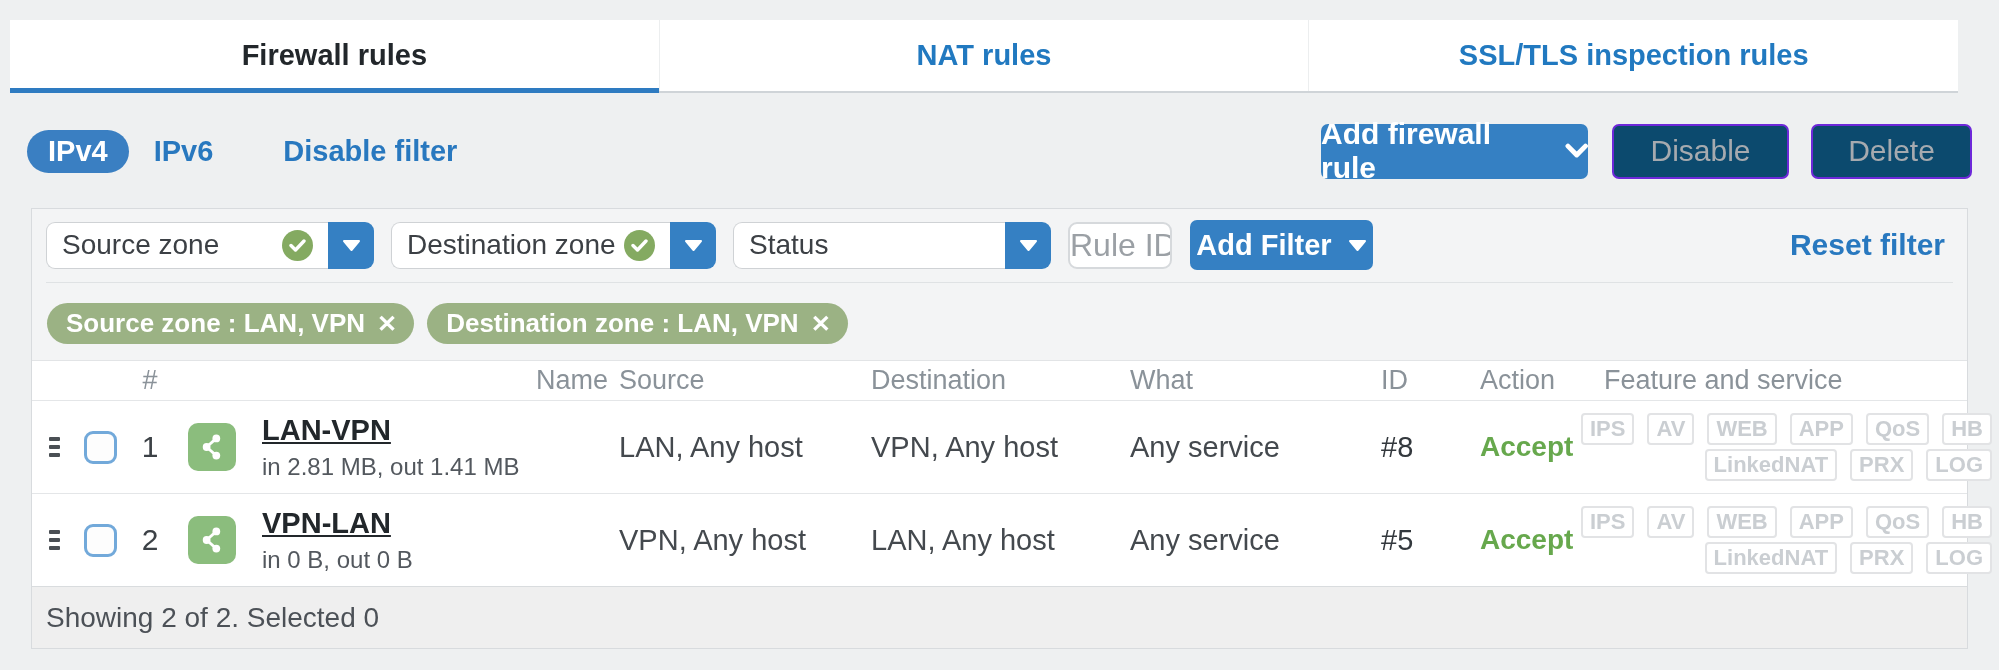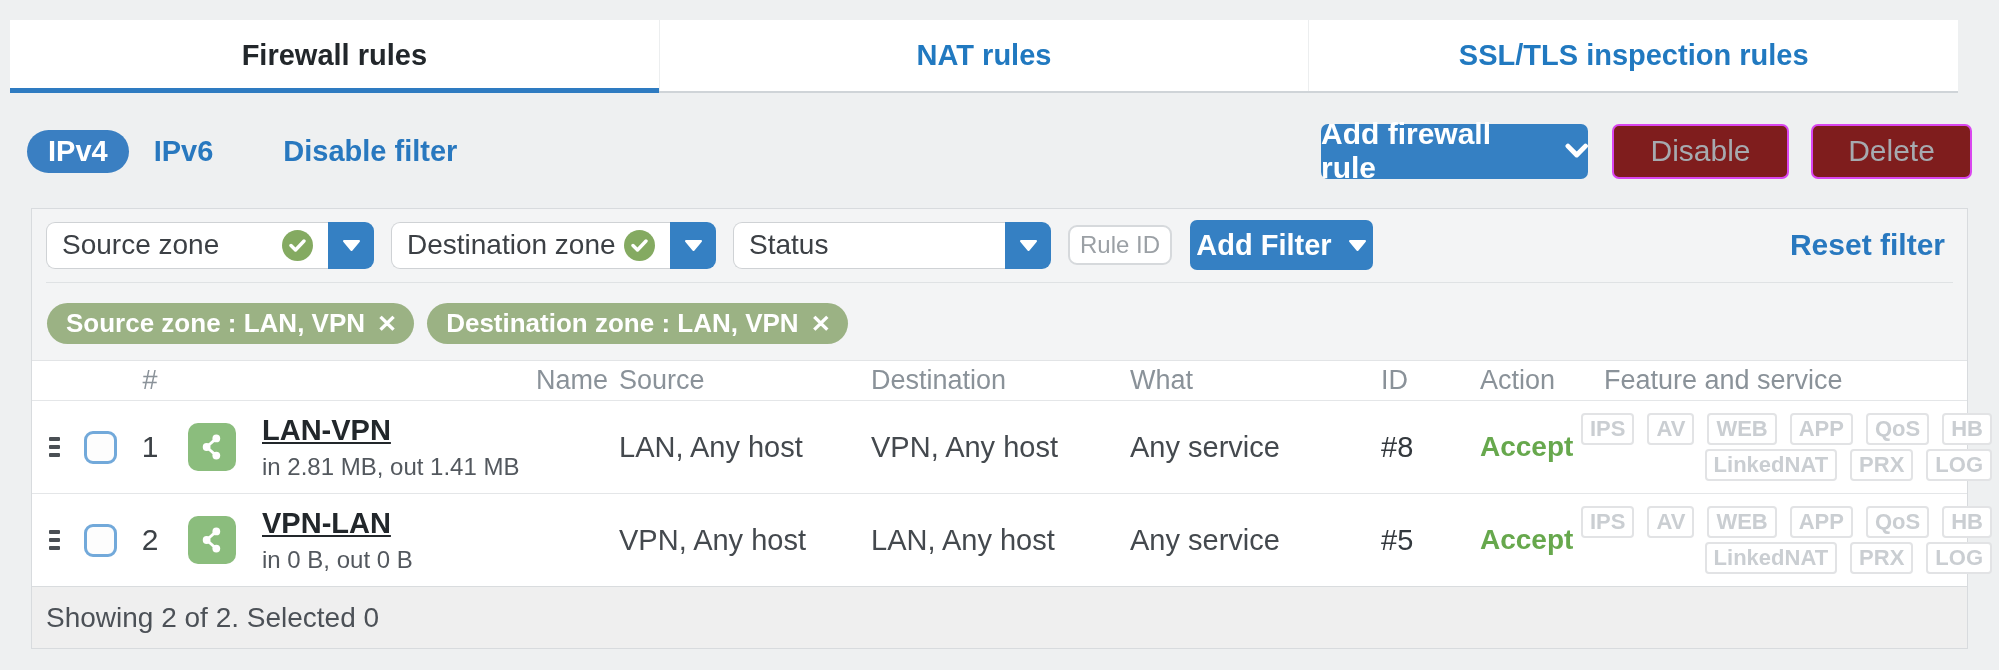--- a/index.html
+++ b/index.html
@@ -44,22 +44,22 @@
   .toollink.ipv6 { margin-left:25px; }
   .toollink.dfilter { margin-left:70px; }
   .btn {
     height:55px; border-radius:7px; font-size:30px;
     display:flex; align-items:center; justify-content:center; cursor:pointer;
   }
   .btn-primary {
     margin-left:auto; width:267px; background:#3580c3; color:#fff; font-weight:bold; gap:16px;
   }
   .btn-ghost {
-    width:177px; margin-left:24px; background:#7f1d1d;
-    border:2px solid #d946ef; color:#a6aaaf;
+    width:177px; margin-left:24px; background:#0c4a6e;
+    border:2px solid #6d28d9; color:#a6aaaf;
   }
   .btn-ghost.delete { width:161px; margin-left:22px; }
 
   
   .container {
     position:absolute; left:31px; top:208px; width:1937px;
     background:#fff; border:1px solid #d8dbde;
   }
 
   
@@ -79,22 +79,22 @@
   .f-status    .dd-field { width:272px; }
   .dd-btn {
     width:46px; background:#3580c3; border-radius:0 9px 9px 0;
     display:flex; align-items:center; justify-content:center;
   }
   .check {
     width:31px; height:31px; border-radius:50%; background:#84aa61;
     display:flex; align-items:center; justify-content:center; flex:0 0 auto;
   }
   .ruleid-input {
-    margin-left:17px; width:104px; height:40px; border:2px solid #d6d9dc; border-radius:9px;
-    font-size:24px; color:#5a5f64; text-align:center; background:#fff; outline:none;
+    margin-left:17px; width:104px; height:47px; border:2px solid #d6d9dc; border-radius:9px;
+    font-size:32px; color:#5a5f64; text-align:center; background:#fff; outline:none;
     font-family:"Liberation Sans", sans-serif;
   }
   .ruleid-input::placeholder { color:#9ba0a5; }
   .btn-addfilter {
     margin-left:18px; width:183px; height:50px; background:#3580c3; border-radius:7px;
     color:#fff; font-weight:bold; font-size:29px;
     display:flex; align-items:center; justify-content:center; gap:16px; cursor:pointer;
   }
   .resetfilter { margin-left:auto; margin-right:8px; color:#2878bf; font-weight:bold; font-size:30px; cursor:pointer; }
 

